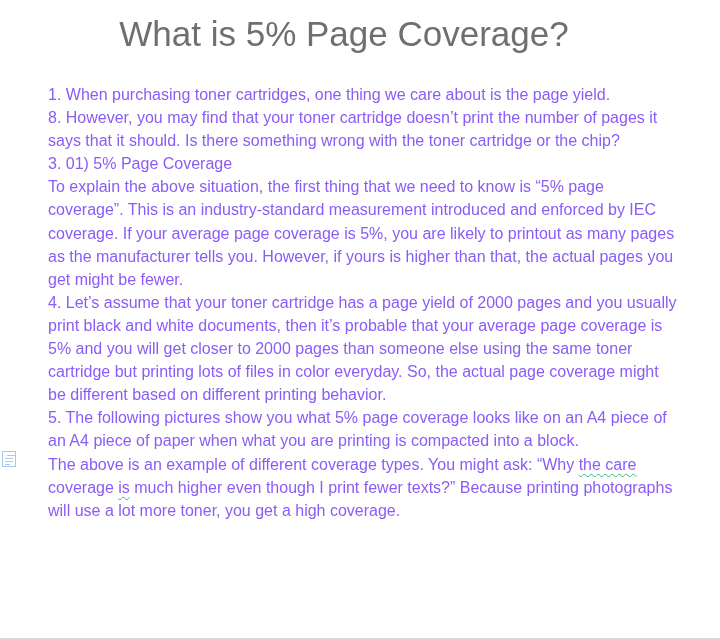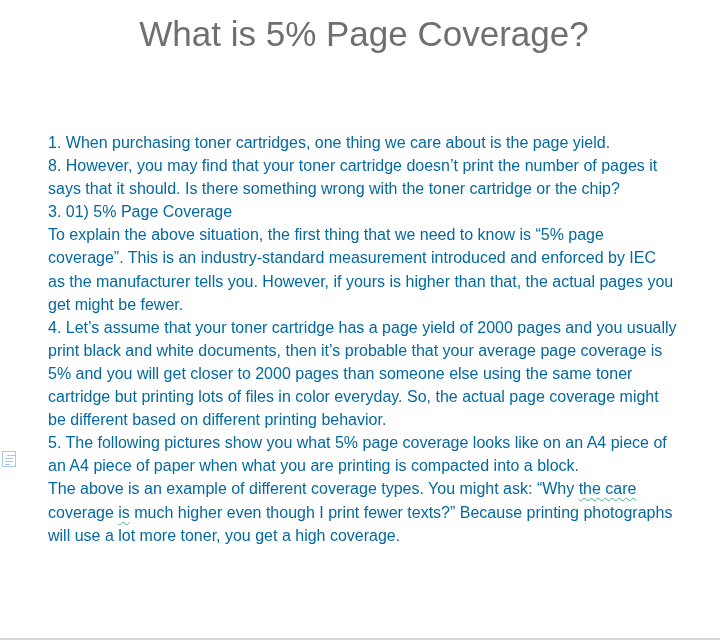--- a/index.html
+++ b/index.html
@@ -2,25 +2,25 @@
 <html><head>
 <meta charset="utf-8">
 <style>
   html, body { margin:0; padding:0; }
   body {
     width:720px; height:640px; background:#ffffff; position:relative; overflow:hidden;
     font-family: "Liberation Sans", sans-serif;
   }
   .title {
     position:absolute; left:0; width:688px; top:14px; text-align:center;
-    font-size:35px; color:#6f6f6f; letter-spacing:0px; font-weight:normal;margin-left:20px;
+    font-size:35px; color:#6f6f6f; letter-spacing:0px; font-weight:normal;
   }
   .doc {
     position:absolute; left:48px; top:83px; width:640px;
-    font-size:16px; line-height:23.1px; color:#0369a1;margin-top:48px;
+    font-size:16px; line-height:23.1px; color:#8b5cf6;
   }
   .line { white-space:nowrap; display:block; height:23.1px; }
   .squiggle {
     text-decoration: underline wavy #3fb58a;
     text-decoration-thickness:1px;
     text-underline-offset:3px;
   }
   .caret {
     display:inline-block; width:1px; height:17px; background:#222; vertical-align:-3px; margin-right:0px;
   }
@@ -47,20 +47,21 @@
   <span style="top:12px;width:5px;left:2px;"></span>
 </div>
 
 <div class="doc">
   <span class="line">1. When purchasing toner cartridges, one thing we care about is the page yield.</span>
   <span class="line">8. However, you may find that your toner cartridge doesn’t print the number of pages it</span>
   <span class="line">says that it should. Is there something wrong with the toner cartridge or the chip?</span>
   <span class="line">3. 01) 5% Page Coverage</span>
   <span class="line">To explain the above situation, the first thing that we need to know is “5% page</span>
   <span class="line">coverage”. This is an industry-standard measurement introduced and enforced by IEC</span>
+  <span class="line">coverage. If your average page coverage is 5%, you are likely to printout as many pages</span>
   <span class="line">as the manufacturer tells you. However, if yours is higher than that, the actual pages you</span>
   <span class="line">get might be fewer.</span>
   <span class="line">4. Let’s assume that your toner cartridge has a page yield of 2000 pages and you usually</span>
   <span class="line">print black and white documents, then it’s probable that your average page coverage is</span>
   <span class="line">5% and you will get closer to 2000 pages than someone else using the same toner</span>
   <span class="line">cartridge but printing lots of files in color everyday. So, the actual page coverage might</span>
   <span class="line">be different based on different printing behavior.</span>
   <span class="line">5. The following pictures show you what 5% page coverage looks like on an A4 piece of</span>
   <span class="line">an A4 piece of paper when what you are printing is compacted into a block.</span>
   <span class="line"><span>The above is an example of different coverage types. You might ask: “Why </span><span class="squiggle">the care</span></span>

